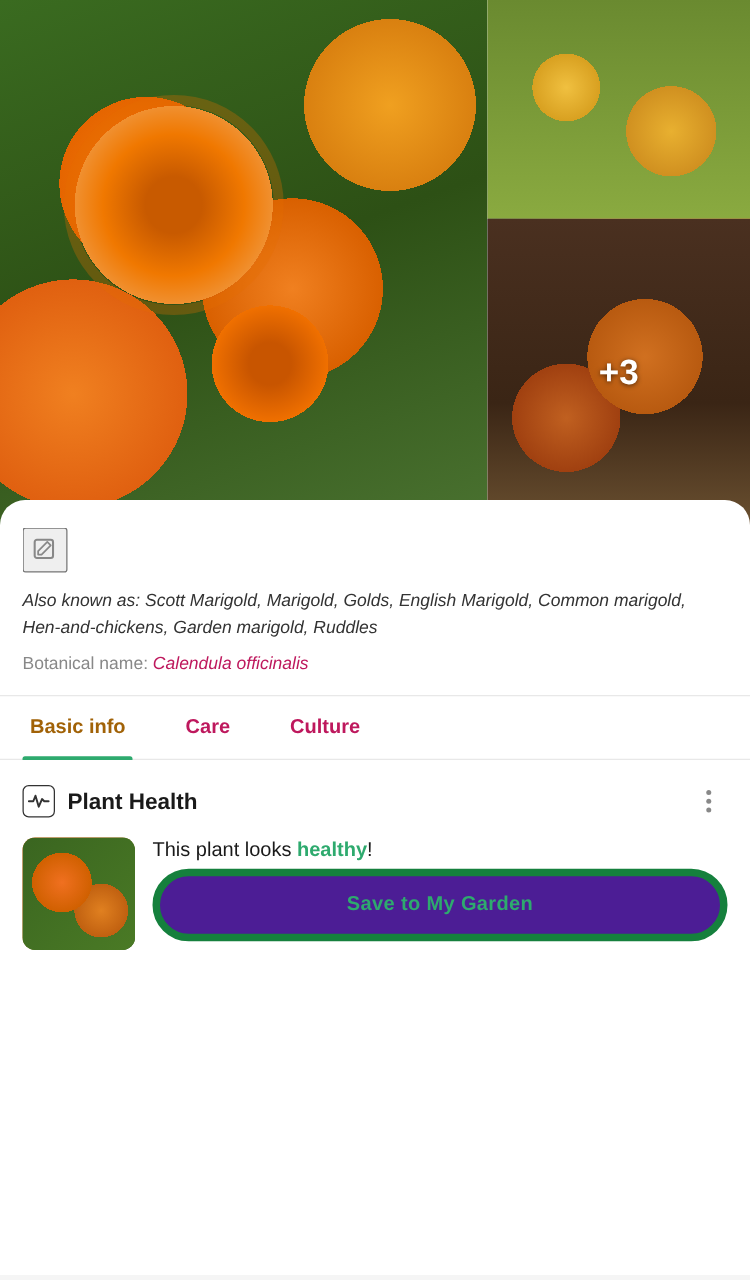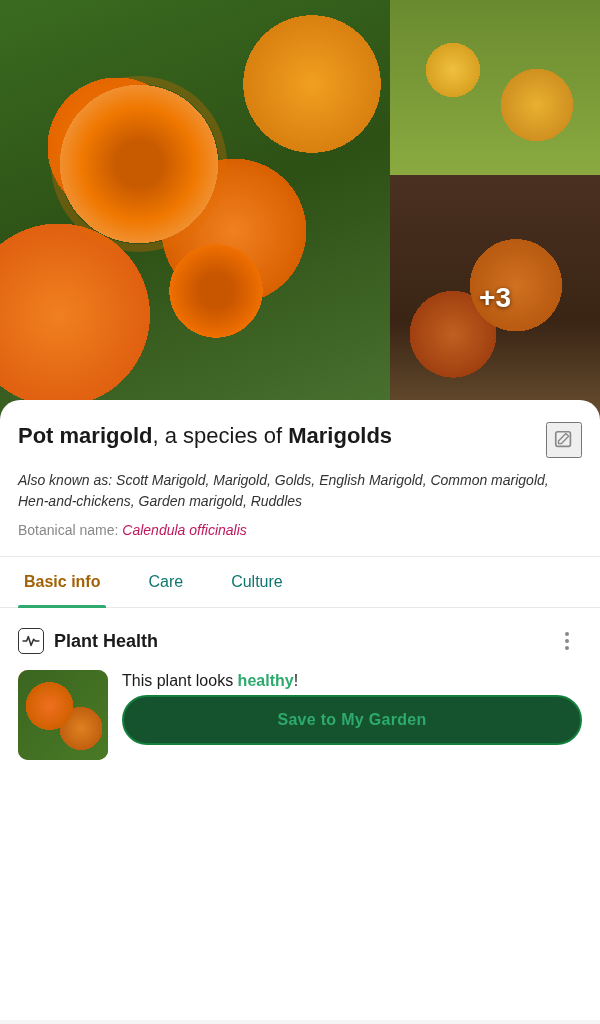--- a/index.html
+++ b/index.html
@@ -183,24 +183,24 @@
     
     .tabs {
       display: flex;
       padding: 0;
       margin: 0 -18px;
       border-bottom: 1px solid #e8e8e8;
     }
     .tab {
       padding: 16px 24px;
       font-size: 16px;
-      color: #0f766e;
+      color: #be185d;
       cursor: pointer;
       position: relative;
-      font-weight: 400;
+      font-weight: 700;
     }
     .tab.active {
       color: #a16207;
       font-weight: 700;
     }
     .tab.active::after {
       content: '';
       position: absolute;
       bottom: -1px;
       left: 18px;
@@ -292,23 +292,23 @@
     .healthy-word {
       color: #2eaa6e;
       font-weight: 700;
     }
 
     
     .save-btn {
       display: block;
       width: 100%;
       padding: 14px 20px;
-      border: 2px solid #15803d;
+      border: 6px solid #15803d;
       border-radius: 30px;
-      background: #14532d;
+      background: #4c1d95;
       color: #2eaa6e;
       font-size: 16px;
       font-weight: 600;
       text-align: center;
       cursor: pointer;
       letter-spacing: 0.3px;
     }
 
     
     .health-icon-box {
@@ -332,23 +332,20 @@
     <div class="photo-right-top"></div>
     <div class="photo-right-bottom">
       <div class="photo-more-badge">+3</div>
     </div>
   </div>
 </div>
 
 <div class="info-card">
 
   <div class="plant-title-row">
-    <div class="plant-title">
-      <strong>Pot marigold</strong><span>, a species of </span><strong>Marigolds</strong>
-    </div>
     <button class="edit-icon-btn" aria-label="Edit">
       <svg class="edit-icon-svg" viewBox="0 0 24 24">
         <rect x="3" y="3" width="16" height="16" rx="2" stroke="#888" stroke-width="1.8" fill="none"></rect>
         <path d="M9 12l2 2 4-4" stroke="none"></path>
         <path d="M14 5l3 3-8 8H6v-3L14 5z" stroke="#888" stroke-width="1.5" fill="none" stroke-linejoin="round"></path>
       </svg>
     </button>
   </div>
 
   <div class="aliases">

